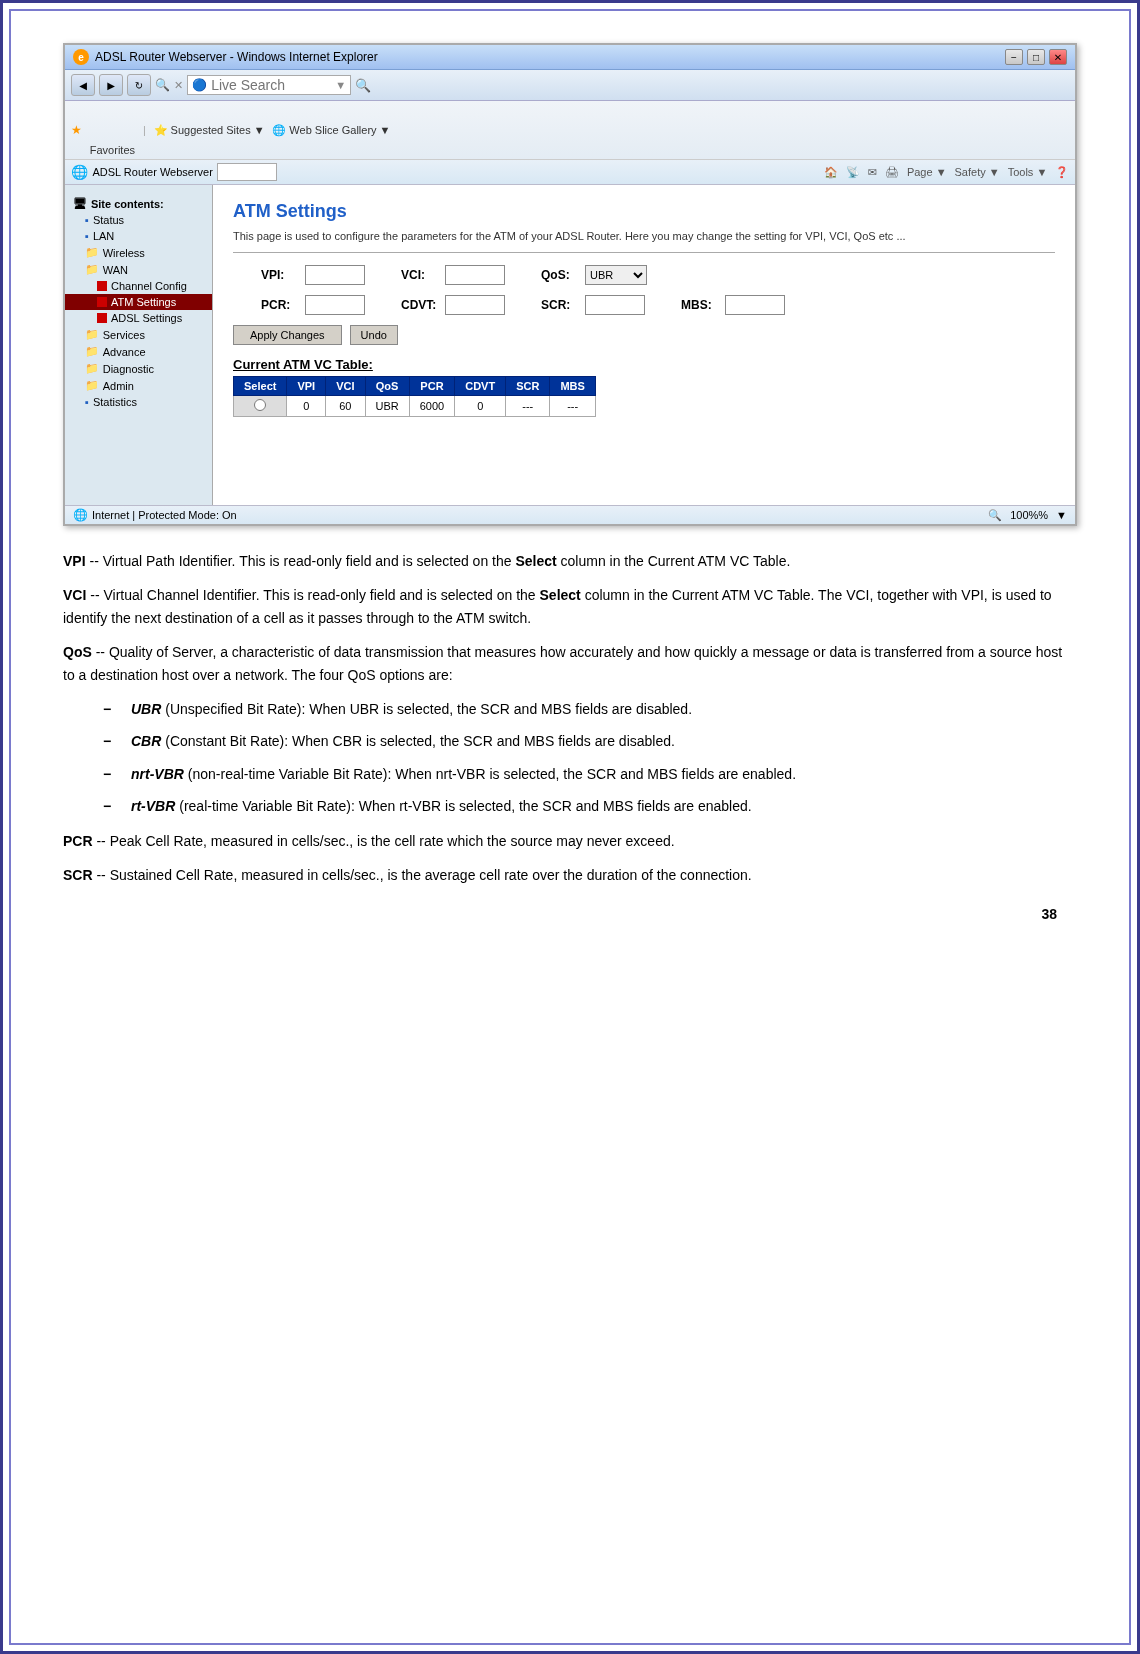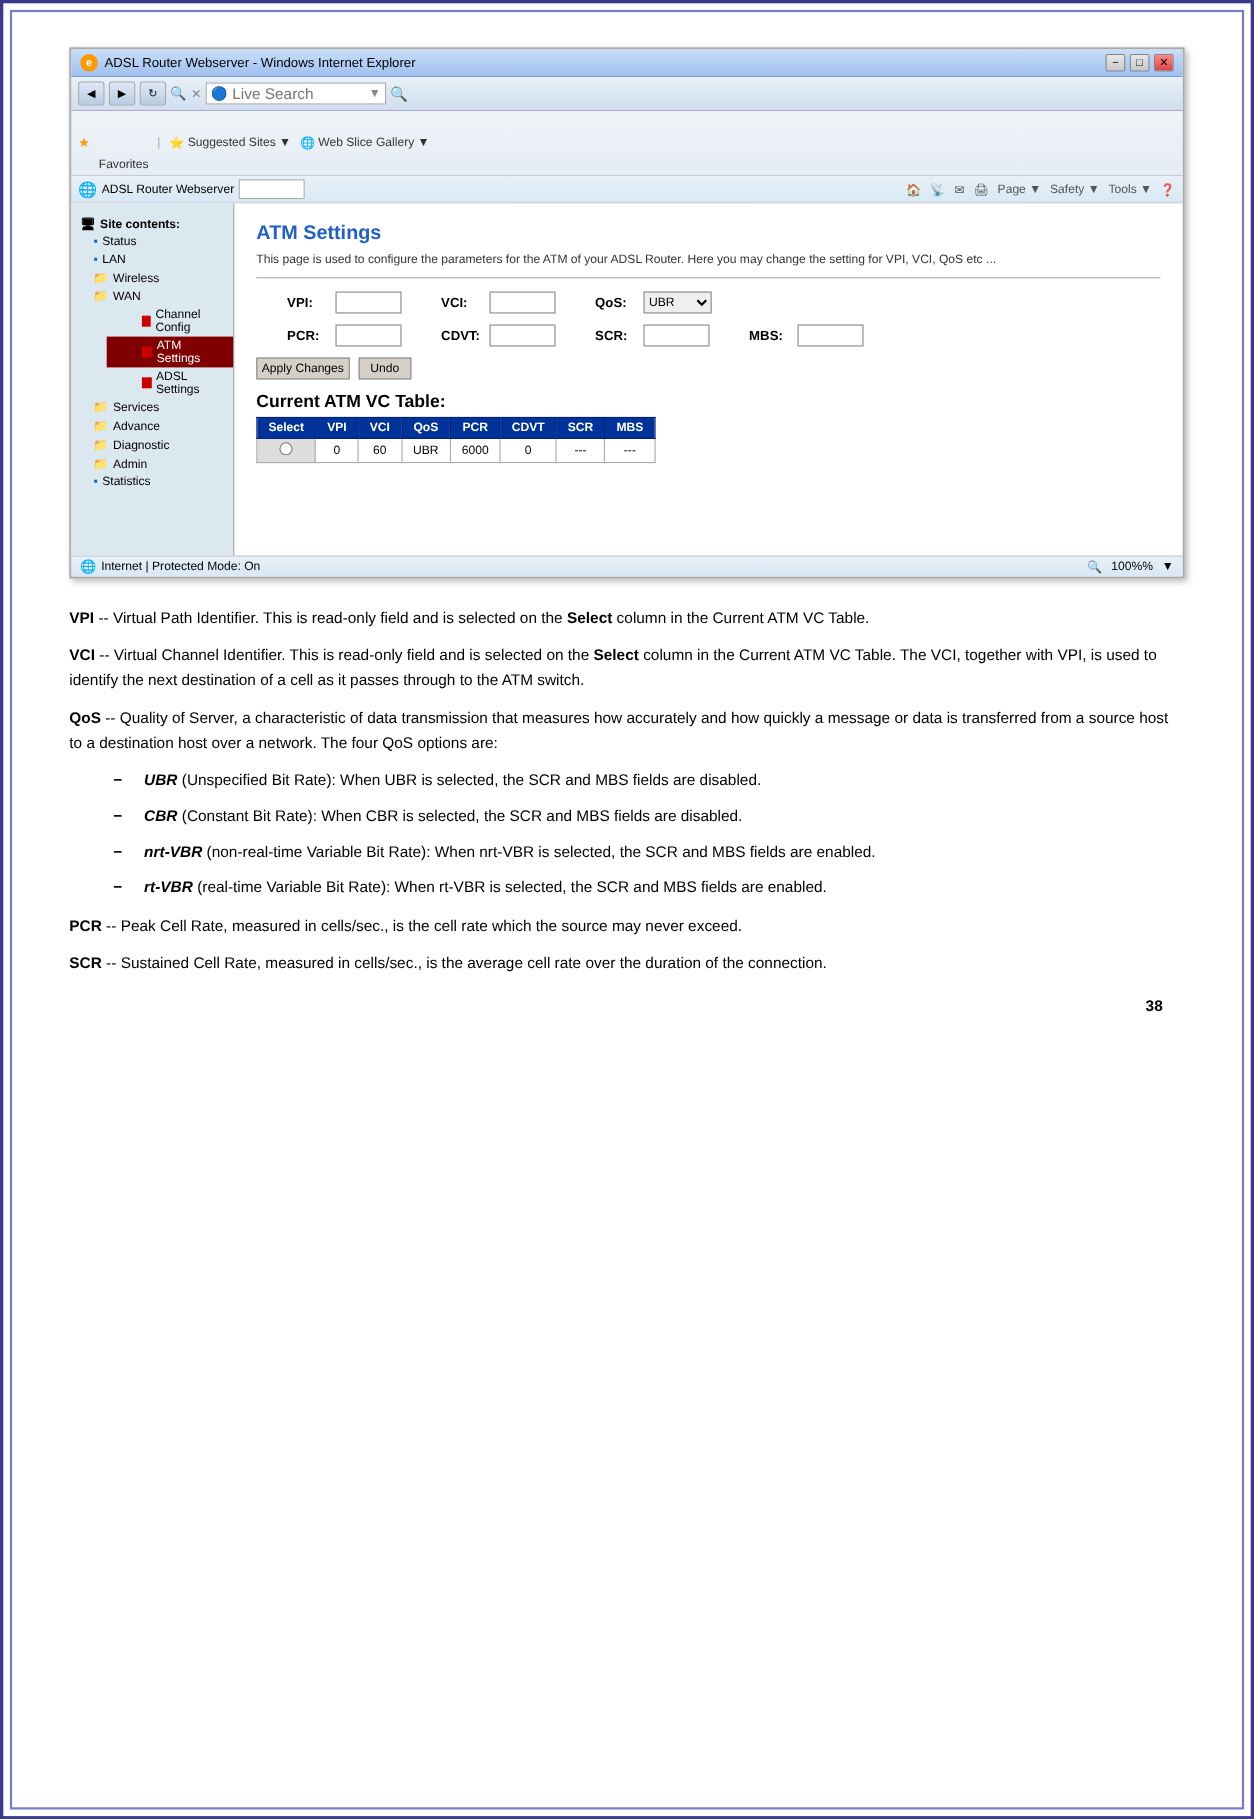--- a/index.html
+++ b/index.html
@@ -213,21 +213,21 @@
     .sidebar-header {
       font-weight: bold;
       font-size: 11px;
       padding: 4px 8px 2px 8px;
       display: flex;
       align-items: center;
       gap: 4px;
     }
 
     .indent-1 { padding-left: 20px; }
-    .indent-2 { padding-left: 32px; margin-left: 32px; }
+    .indent-2 { padding-left: 32px; }
 
     .sidebar-item.active {
       background: #800000;
       color: #fff;
     }
 
     
     .main-content {
       flex: 1;
       padding: 16px 20px;
@@ -272,37 +272,38 @@
 
     .form-select {
       height: 20px;
       border: 1px solid #888;
       font-size: 11px;
     }
 
     .btn-apply {
       background: #d4d0c8;
       border: 1px solid #888;
-      padding: 3px 4px;
+      padding: 3px 16px;
       font-size: 11px;
       cursor: pointer;
     }
 
     .btn-undo {
       background: #d4d0c8;
       border: 1px solid #888;
       padding: 3px 10px;
       font-size: 11px;
       cursor: pointer;
     }
 
     .table-title {
-      font-size: 16px;
+      font-size: 13px;
       font-weight: bold;
       margin: 12px 0 4px 0;
+      text-decoration: underline;
     }
 
     .atm-table {
       border-collapse: collapse;
       font-size: 11px;
       width: auto;
     }
 
     .atm-table th {
       background: #003399;

